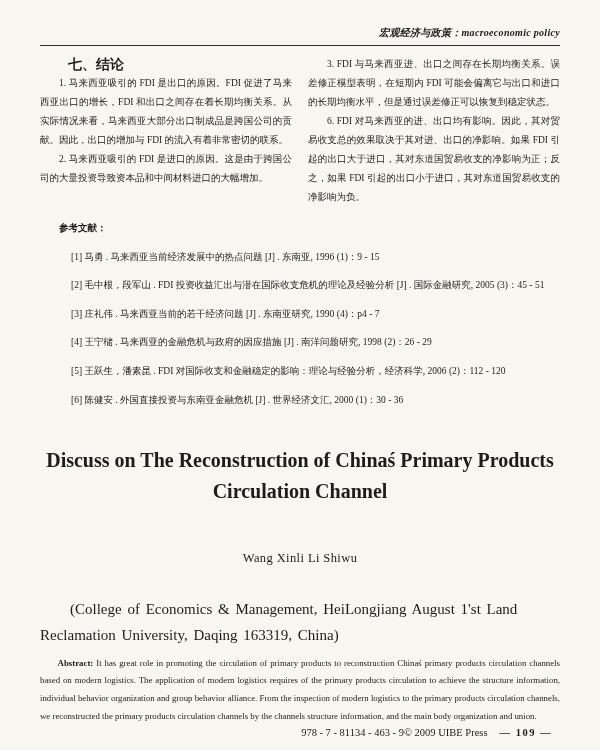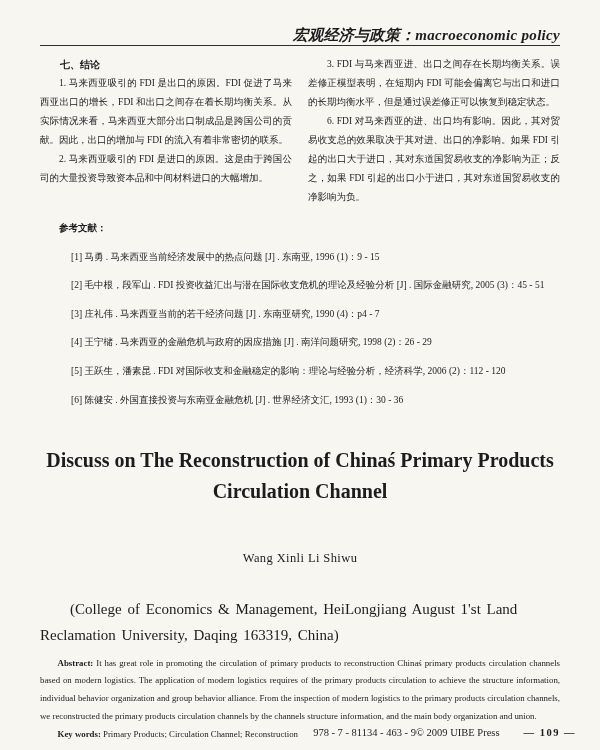--- a/index.html
+++ b/index.html
@@ -12,43 +12,44 @@
     overflow: hidden;
   }
   .page {
     position: absolute; inset: 0;
     padding: 26px 40px 0 40px;
     box-sizing: border-box;
   }
   
   .header {
     text-align: right;
-    font-size: 15px;
+    font-size: 10px;
     font-weight: bold;
     font-style: italic;
+    padding-bottom: 5px;
     border-bottom: 1.6px solid #2e2e2e;
     letter-spacing: 0.3px;
   }
   
   .columns {
     display: flex;
     gap: 16px;
     margin-top: 9px;
   }
   .col {
     flex: 1;
     font-size: 9.5px;
     line-height: 19px;
     text-align: justify;
   }
   .col p { margin: 0; text-indent: 2em; }
   .sec-heading {
     font-weight: bold;
     text-indent: 2em;
-    font-size: 10px;
+    font-size: 14px;
   }
   
   .refs {
     margin-top: 13px;
     font-size: 9.5px;
     line-height: 16.6px;
   }
   .refs-heading { font-weight: bold; text-indent: 2em; margin: 0 0 2px 0; }
   .ref { margin: 12px; text-indent: 2em; text-align: justify; }
   
@@ -88,22 +89,22 @@
     margin: 0;
   }
   .b { font-weight: bold; }
   
   .footer {
     position: absolute;
     left: 0; right: 0; bottom: 12px;
     display: flex;
     justify-content: flex-end;
     align-items: baseline;
-    gap: 24px;
-    padding-right: 24px;
+    gap: 12px;
+    padding-right: 48px;
     font-size: 10.5px;
   }
   .footer .pageno { font-weight: bold; letter-spacing: 1.5px; }
 </style>
 </head>
 <body>
 
 <div class="page">
 
   <div class="header">
@@ -122,40 +123,36 @@
     </div>
   </div>
 
   <div class="refs">
     <p class="refs-heading">参考文献：</p>
     <p class="ref">[1] 马勇 . 马来西亚当前经济发展中的热点问题 [J] . 东南亚, 1996 (1)：9 - 15</p>
     <p class="ref">[2] 毛中根，段军山 . FDI 投资收益汇出与潜在国际收支危机的理论及经验分析 [J] . 国际金融研究, 2005 (3)：45 - 51</p>
     <p class="ref">[3] 庄礼伟 . 马来西亚当前的若干经济问题 [J] . 东南亚研究, 1990 (4)：p4 - 7</p>
     <p class="ref">[4] 王宁槠 . 马来西亚的金融危机与政府的因应措施 [J] . 南洋问题研究, 1998 (2)：26 - 29</p>
     <p class="ref">[5] 王跃生，潘素昆 . FDI 对国际收支和金融稳定的影响：理论与经验分析，经济科学, 2006 (2)：112 - 120</p>
-    <p class="ref">[6] 陈健安 . 外国直接投资与东南亚金融危机 [J] . 世界经济文汇, 1993 (1)：30 - 36</p>
+    <p class="ref">[6] 陈健安 . 外国直接投资与东南亚金融危机 [J] . 世界经济文汇, 2000 (1)：30 - 36</p>
   </div>
 
   <h1 class="title">
     <span>Discuss on The Reconstruction of Chinaś Primary Products</span><br>
     <span>Circulation Channel</span>
   </h1>
 
   <div class="authors">Wang Xinli Li Shiwu</div>
 
   <p class="affiliation">(College of Economics &amp; Management, HeiLongjiang August 1'st Land Reclamation University, Daqing 163319, China)</p>
 
   <p class="abstract">
     <span class="b">Abstract:</span>
     <span>It has great role in promoting the circulation of primary products to reconstruction Chinaś primary products circulation channels based on modern logistics. The application of modern logistics requires of the primary products circulation to achieve the structure information, individual behavior organization and group behavior alliance. From the inspection of modern logistics to the primary products circulation channels, we reconstructed the primary products circulation channels by the channels structure information, and the main body organization and union.</span>
   </p>
 
-  <p class="keywords">
-    <span class="b">Key words:</span>
-    <span>Primary Products; Circulation Channel; Reconstruction</span>
-  </p>
 
   <div class="footer">
     <span>978 - 7 - 81134 - 463 - 9© 2009 UIBE Press</span>
     <span class="pageno">— 109 —</span>
   </div>
 
 </div>
 
 </body></html>

